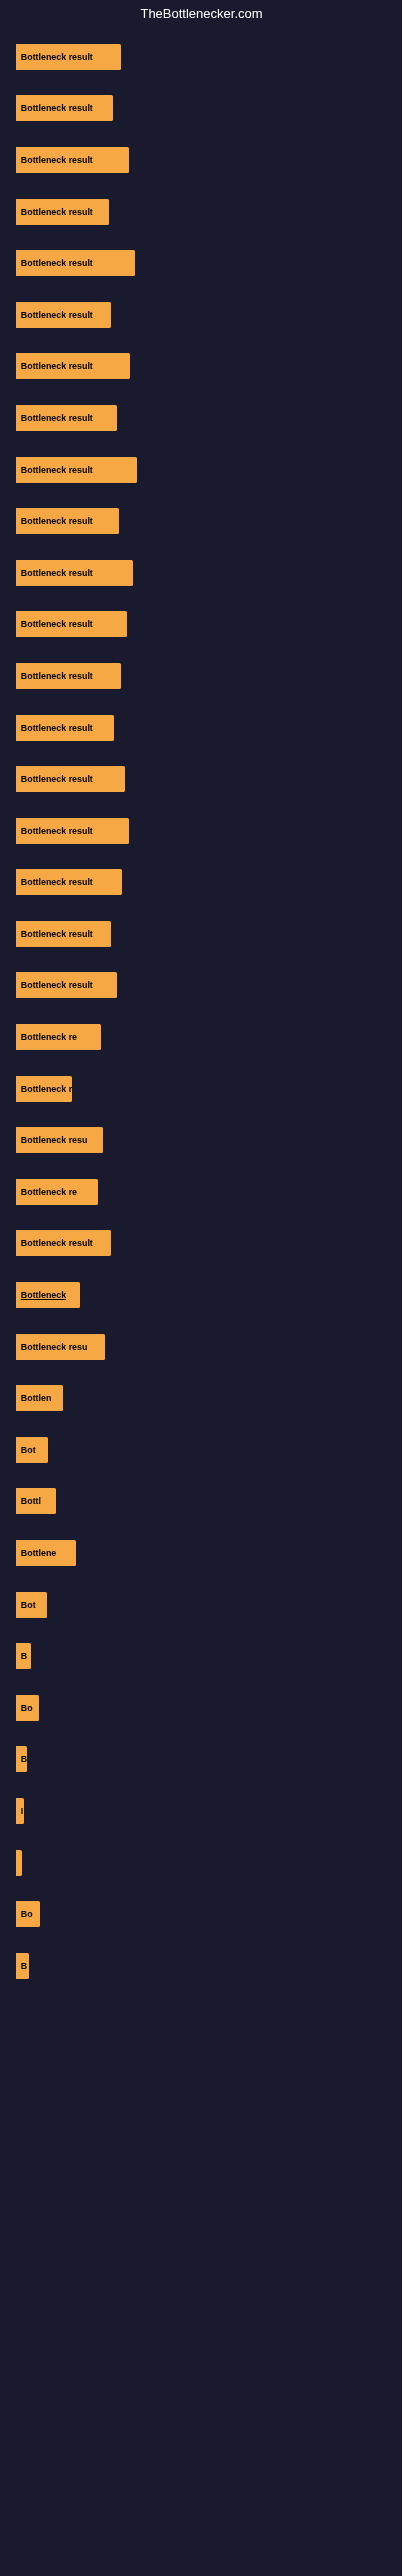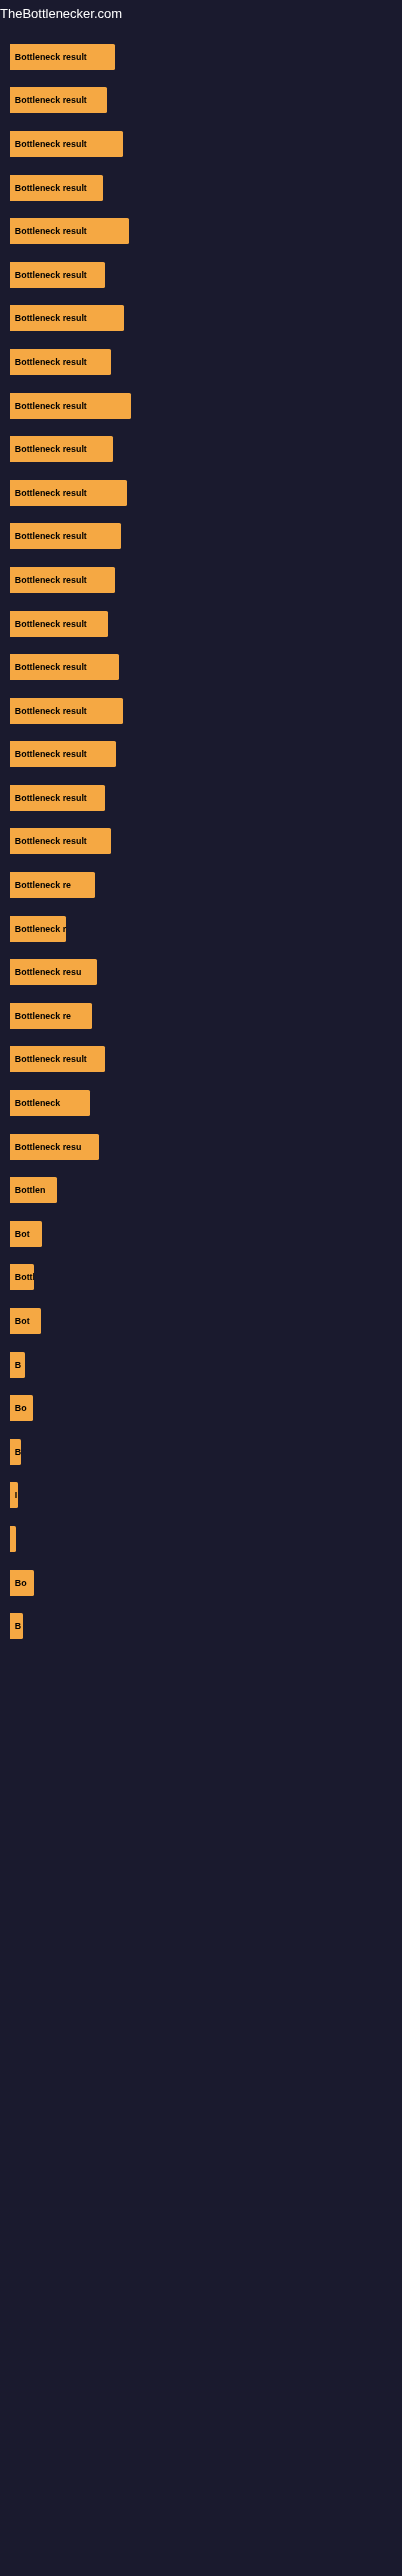--- a/index.html
+++ b/index.html
@@ -11,32 +11,32 @@
     body {
       width: 403px;
       min-height: 2576px;
       background-color: #1a1a2e;
       font-family: Arial, sans-serif;
       position: relative;
       overflow-x: hidden;
     }
 
     .site-title {
-      text-align: left;
+      text-align: center;
       color: #ffffff;
       font-size: 13px;
       padding: 6.4px 0;
       background-color: #1a1a2e;
     }
 
     .bars-container {
-      padding: 8px 10px;
+      padding: 8px 16px;
       display: flex;
       flex-direction: column;
-      gap: 0;
+      gap: 8px;
     }
 
     .bar-row {
       display: flex;
       align-items: center;
       margin-bottom: 1.6px;
       height: 42px;
       position: relative;
     }
 
@@ -127,33 +127,36 @@
     <div class="bar-row">
       <div class="bar" style="width: 87px;">Bottleneck resu</div>
     </div>
     <div class="bar-row">
       <div class="bar" style="width: 82px;">Bottleneck re</div>
     </div>
     <div class="bar-row">
       <div class="bar" style="width: 95px;">Bottleneck result</div>
     </div>
     <div class="bar-row">
-      <div class="bar" style="width: 80px;">Bottleneck</div>
+      <div class="bar" style="width: 64px; text-decoration: underline;">Bottleneck</div>
     </div>
     <div class="bar-row">
       <div class="bar" style="width: 89px;">Bottleneck resu</div>
     </div>
     <div class="bar-row">
       <div class="bar" style="width: 47px;">Bottlen</div>
     </div>
     <div class="bar-row">
       <div class="bar" style="width: 32px;">Bot</div>
     </div>
     <div class="bar-row">
-      <div class="bar" style="width: 24px;">Bottl</div>
+      <div class="bar" style="width: 40px;">Bottl</div>
+    </div>
+    <div class="bar-row">
+      <div class="bar" style="width: 60px;">Bottlene</div>
     </div>
     <div class="bar-row">
       <div class="bar" style="width: 31px;">Bot</div>
     </div>
     <div class="bar-row">
       <div class="bar" style="width: 14.5px;">B</div>
     </div>
     <div class="bar-row">
       <div class="bar" style="width: 22.5px;">Bo</div>
     </div>

